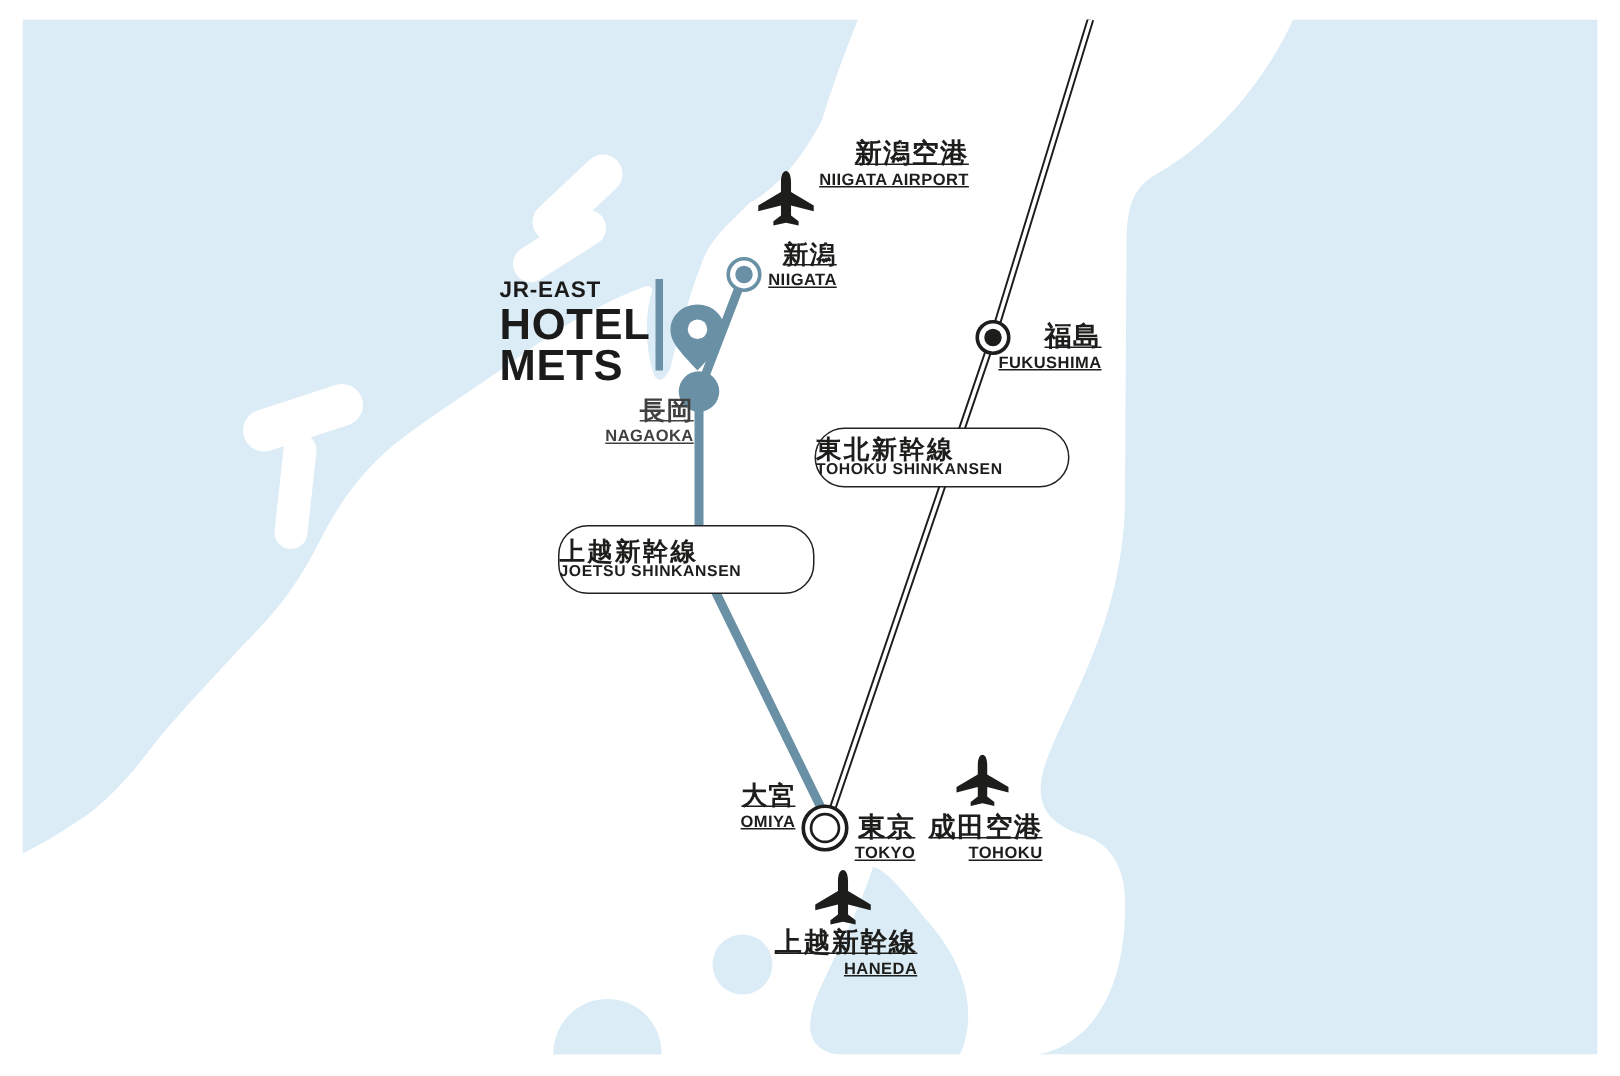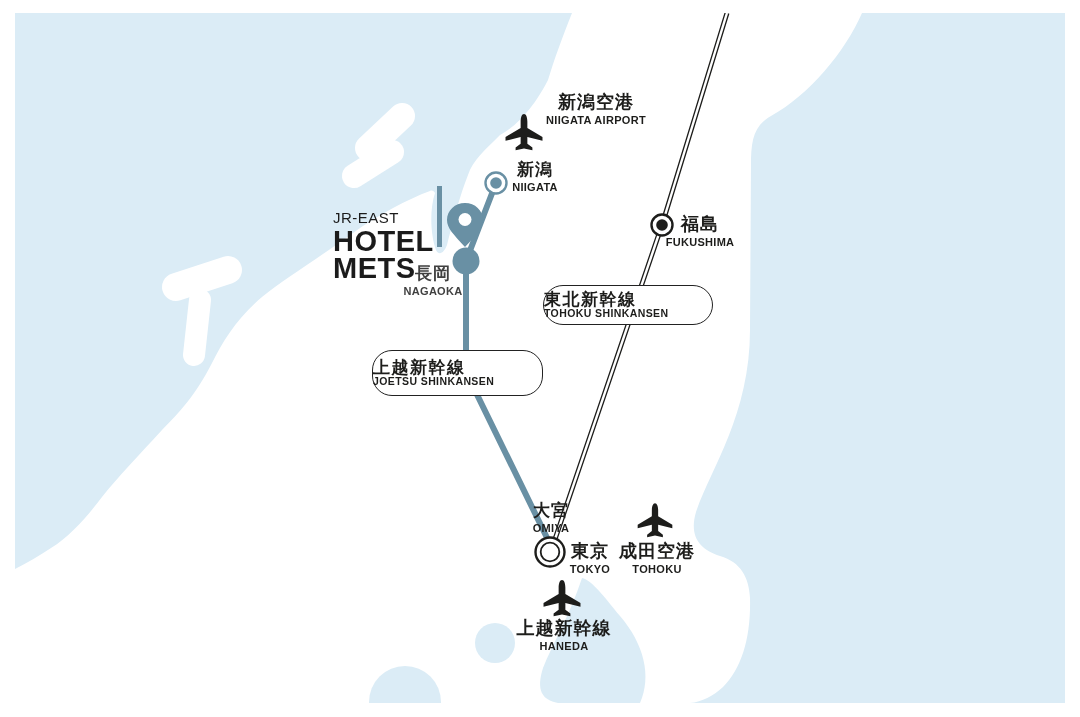--- a/index.html
+++ b/index.html
@@ -1,30 +1,30 @@
 <!DOCTYPE html>
 <html><head>
 <meta charset="utf-8">
 <style>
   html,body{margin:0;padding:0;background:#ffffff;}
   #stage{position:relative;width:1080px;height:717px;background:#ffffff;overflow:hidden;
          font-family:"Liberation Sans","DejaVu Sans",sans-serif;}
   #map-svg{position:absolute;left:0;top:0;width:1080px;height:717px;}
-  .label{position:absolute;transform:translateX(-50%);text-align:center;color:#1d1d1b;white-space:nowrap;}
+  .label{position:absolute;transform:translateX(-50%);text-align:right;color:#1d1d1b;white-space:nowrap;text-decoration:underline;}
   .label .jp{font-size:18px;font-weight:bold;letter-spacing:1px;line-height:1.1;}
   .label .en{font-size:11px;font-weight:bold;letter-spacing:0.3px;line-height:1.15;margin-top:1px;}
   .label.teal{color:#404040;}
   .label.sm .jp{font-size:17px;}
   .pill{position:absolute;background:#ffffff;border:1.5px solid #222222;border-radius:20px;
         box-sizing:border-box;text-align:center;color:#1d1d1b;display:flex;flex-direction:column;
         justify-content:center;align-items:flex-start;white-space:nowrap;}
   .pill .jp{font-size:17px;font-weight:bold;letter-spacing:1.5px;line-height:1.0;}
   .pill .en{font-size:10.5px;font-weight:bold;letter-spacing:0.4px;line-height:1.1;}
   #logo{position:absolute;left:333px;top:186px;color:#1b1b1b;}
-  #logo .brand{font-size:15px;font-weight:normal;letter-spacing:0.5px;line-height:1.0;margin-bottom:3px;margin-top:24px;}
+  #logo .brand{font-size:15px;font-weight:bold;letter-spacing:0.5px;line-height:1.0;margin-bottom:3px;}
   #logo .big{font-size:29px;font-weight:bold;letter-spacing:0.5px;line-height:0.93;}
   #logo-bar{position:absolute;left:437px;top:186px;width:5px;height:61px;background:#6990a4;}
 </style>
 </head>
 <body>
 
 <div id="stage">
 
   <svg id="map-svg" viewBox="0 0 1080 717">
     <defs>
@@ -149,21 +149,21 @@
     <div class="en">NIIGATA</div>
   </div>
   <div class="label sm teal" style="left:433px;top:265px;">
     <div class="jp">長岡</div>
     <div class="en">NAGAOKA</div>
   </div>
   <div class="label" style="left:700px;top:215px;">
     <div class="jp">福島</div>
     <div class="en">FUKUSHIMA</div>
   </div>
-  <div class="label sm" style="left:512px;top:502px;margin-left:39px;">
+  <div class="label sm" style="left:512px;top:522px;">
     <div class="jp">大宮</div>
     <div class="en">OMIYA</div>
   </div>
   <div class="label" style="left:590px;top:542px;">
     <div class="jp">東京</div>
     <div class="en">TOKYO</div>
   </div>
 
 </div>
 

